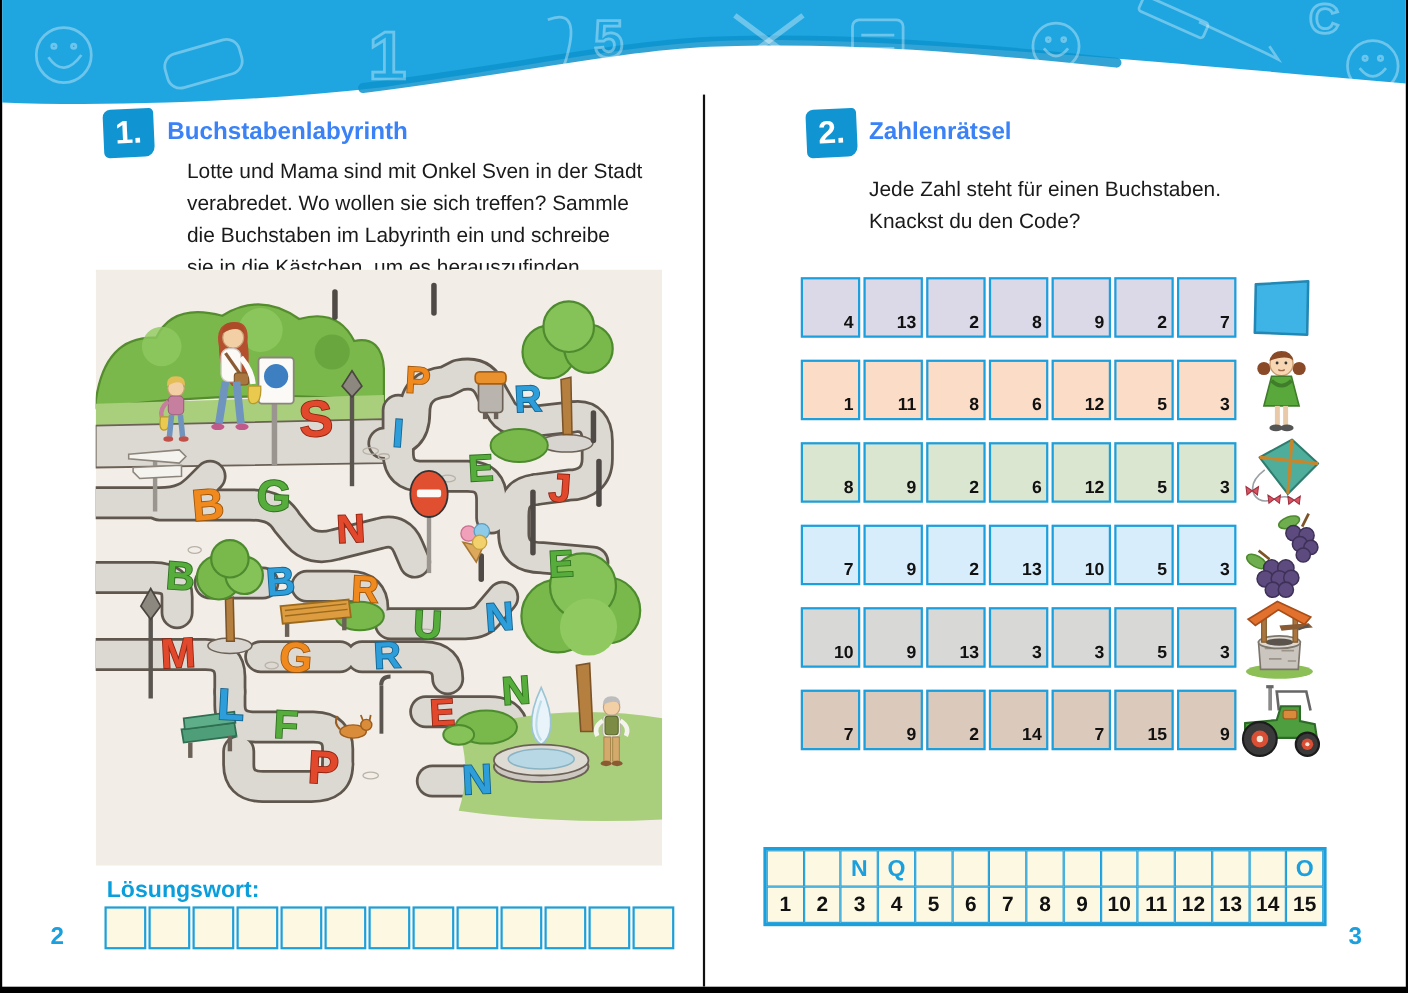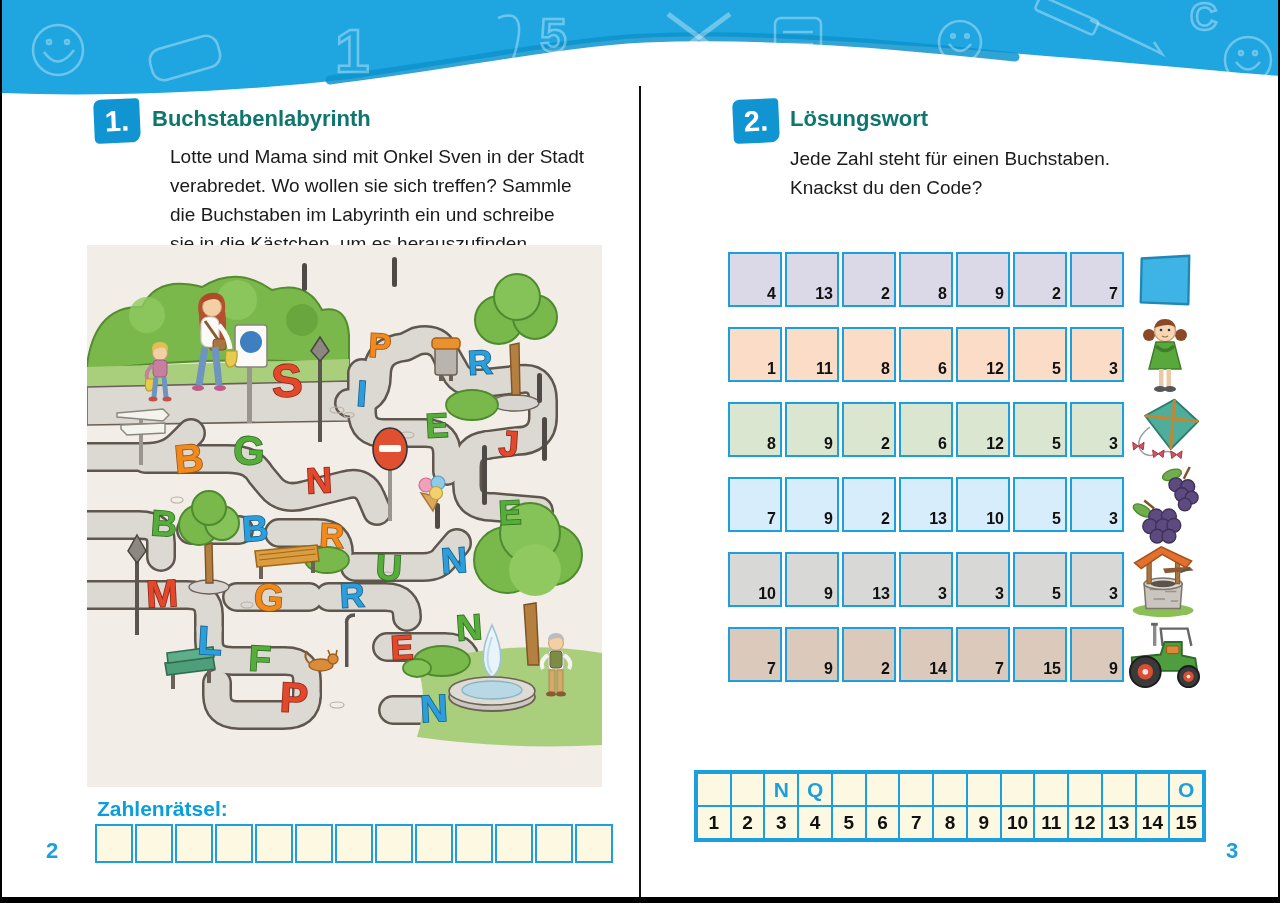--- a/index.html
+++ b/index.html
@@ -5,21 +5,21 @@
   html,body{margin:0;padding:0;background:#555;}
   .page{position:relative;width:1280px;height:903px;background:#fff;overflow:hidden;
         font-family:"Liberation Sans",sans-serif;box-sizing:border-box;
         border-left:2px solid #000;border-right:2px solid #000;border-bottom:6px solid #000;}
   .banner{position:absolute;left:-2px;top:0;width:1280px;height:100px;}
   .divider{position:absolute;left:637px;top:86px;width:2px;height:811px;background:#111;}
 
   .badge{position:absolute;width:46px;height:44px;background:#1095d2;color:#fff;
          font-size:29px;font-weight:bold;display:flex;align-items:center;justify-content:center;
          border-radius:7px 4px 9px 5px;transform:rotate(-2.5deg);}
-  .ex-title{position:absolute;color:#0f766e;font-size:22px;font-weight:bold;margin:0;}
+  .ex-title{position:absolute;color:#3b82f6;font-size:22px;font-weight:bold;margin:0;}
   .intro{position:absolute;color:#1a1a1a;font-size:19px;line-height:29px;white-space:pre-line;margin:0;}
 
   .maze{position:absolute;left:85px;top:245px;width:515px;height:542px;}
   .maze text{font-family:"Liberation Sans",sans-serif;font-weight:bold;text-anchor:middle;
              paint-order:stroke;stroke-width:1.6px;}
   .maze text.red{fill:#e2492c;stroke:#8f2413;}
   .maze text.orange{fill:#f08a1f;stroke:#9c560c;}
   .maze text.green{fill:#56ad3c;stroke:#2f7020;}
   .maze text.blue{fill:#2d9ed9;stroke:#14638f;}
 
@@ -346,43 +346,43 @@
           <text x="265" y="362.24" class="blue" transform="rotate(-3 265 350)" style="font-size: 34px;">R</text>
           <text x="123" y="409.4" class="blue" transform="rotate(3 123 395)" style="font-size: 40px;">L</text>
           <text x="382" y="394.96" class="green" transform="rotate(-4 382 382)" style="font-size: 36px;">N</text>
           <text x="173" y="425.96" class="green" transform="rotate(3 173 413)" style="font-size: 36px;">F</text>
           <text x="315" y="414.24" class="red" transform="rotate(-3 315 402)" style="font-size: 34px;">E</text>
           <text x="207" y="467.12" class="red" transform="rotate(3 207 452)" style="font-size: 42px;">P</text>
           <text x="347" y="476.68" class="blue" transform="rotate(-3 347 463)" style="font-size: 38px;">N</text>
         </g>
     </svg>
 
-    <div class="solution-label">Zahlenrätsel:</div>
+    <div class="solution-label">Lösungswort:</div>
     <div class="solution-boxes" id="solution-boxes">
         <div class="solution-box"></div>
         <div class="solution-box"></div>
         <div class="solution-box"></div>
         <div class="solution-box"></div>
         <div class="solution-box"></div>
         <div class="solution-box"></div>
         <div class="solution-box"></div>
         <div class="solution-box"></div>
         <div class="solution-box"></div>
         <div class="solution-box"></div>
         <div class="solution-box"></div>
         <div class="solution-box"></div>
         <div class="solution-box"></div>
       </div>
     <div class="pagenum" style="left:44px;top:838px;">2</div>
   </section>
 
   <section>
     <div class="badge" style="left:731px;top:99px;">2.</div>
-    <h2 class="ex-title" style="left:788px;top:106px;">Lösungswort</h2>
-    <p class="intro" style="left:788px;top:144px;width:460px;">Jede Zahl steht für einen Buchstaben.
+    <h2 class="ex-title" style="left:788px;top:106px;">Zahlenrätsel</h2>
+    <p class="intro" style="left:788px;top:158px;width:460px;">Jede Zahl steht für einen Buchstaben.
 Knackst du den Code?</p>
 
     <div id="code-rows">
         <div class="code-row" style="top: 252px;">
           <div class="code-cell" style="background: rgb(219, 216, 232);">
             <span>4</span>
           </div>
           <div class="code-cell" style="background: rgb(219, 216, 232);">
             <span>13</span>
           </div>

